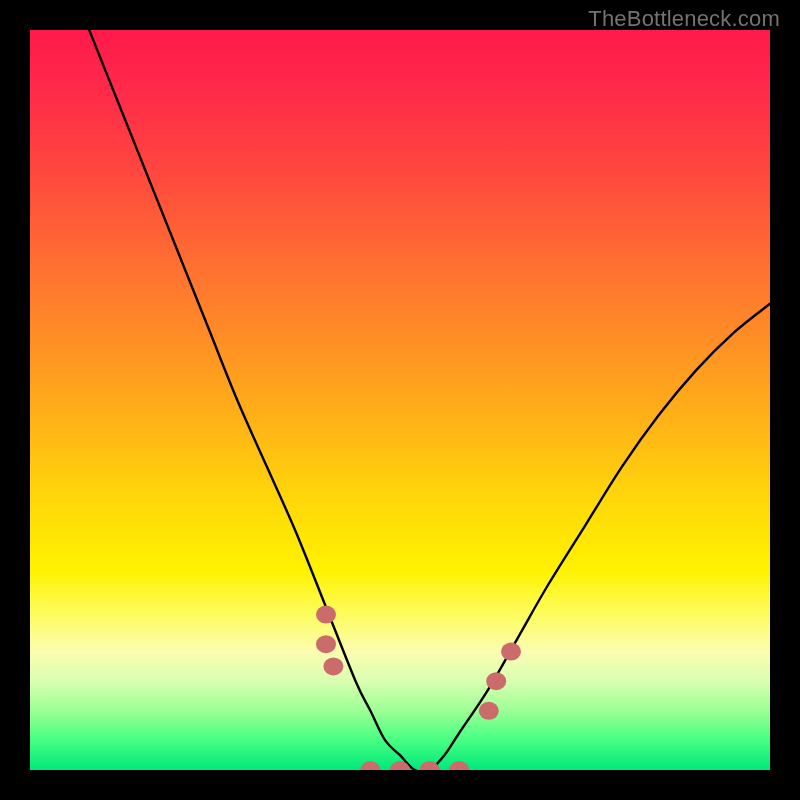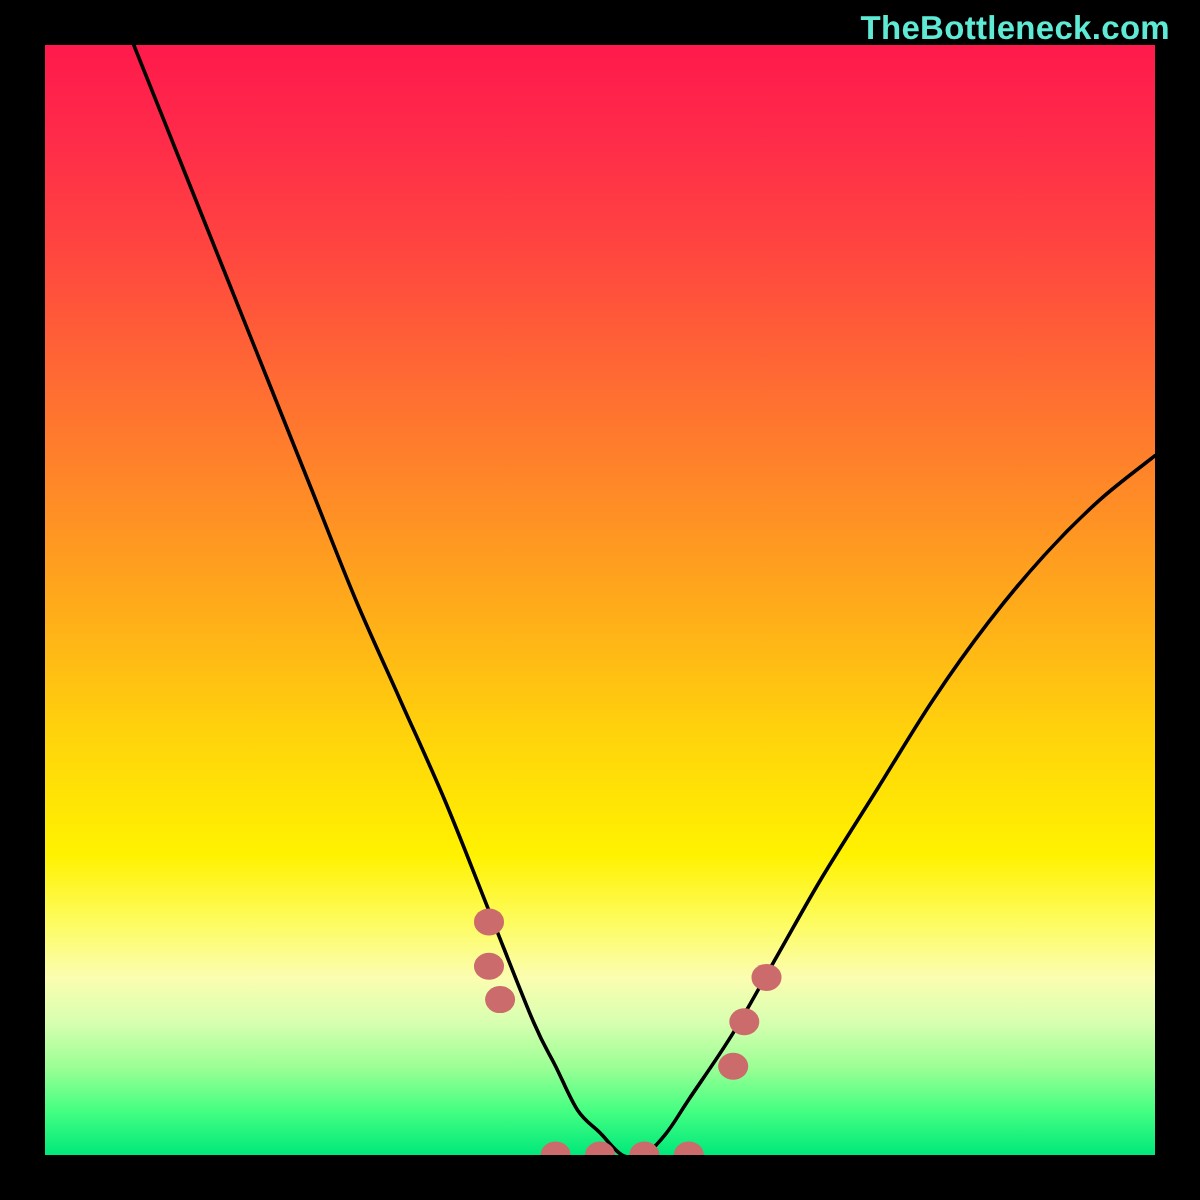--- a/index.html
+++ b/index.html
@@ -36,23 +36,23 @@
       #fbfdb0 84%,
       #d8ffb0 88%,
       #9dff95 92%,
       #45ff82 96%,
       #00e87a 100%);
   }
   .watermark {
     position: absolute;
     top: 6px;
     right: 20px;
-    color: #5eead4;
+    color: #737373;
     font-size: 22px;
-    font-weight: 700;
+    font-weight: 400;
     letter-spacing: 0.2px;
   }
   svg.curve {
     position: absolute;
     left: 0;
     top: 0;
     width: 740px;
     height: 740px;
   }
   .curve-line {

